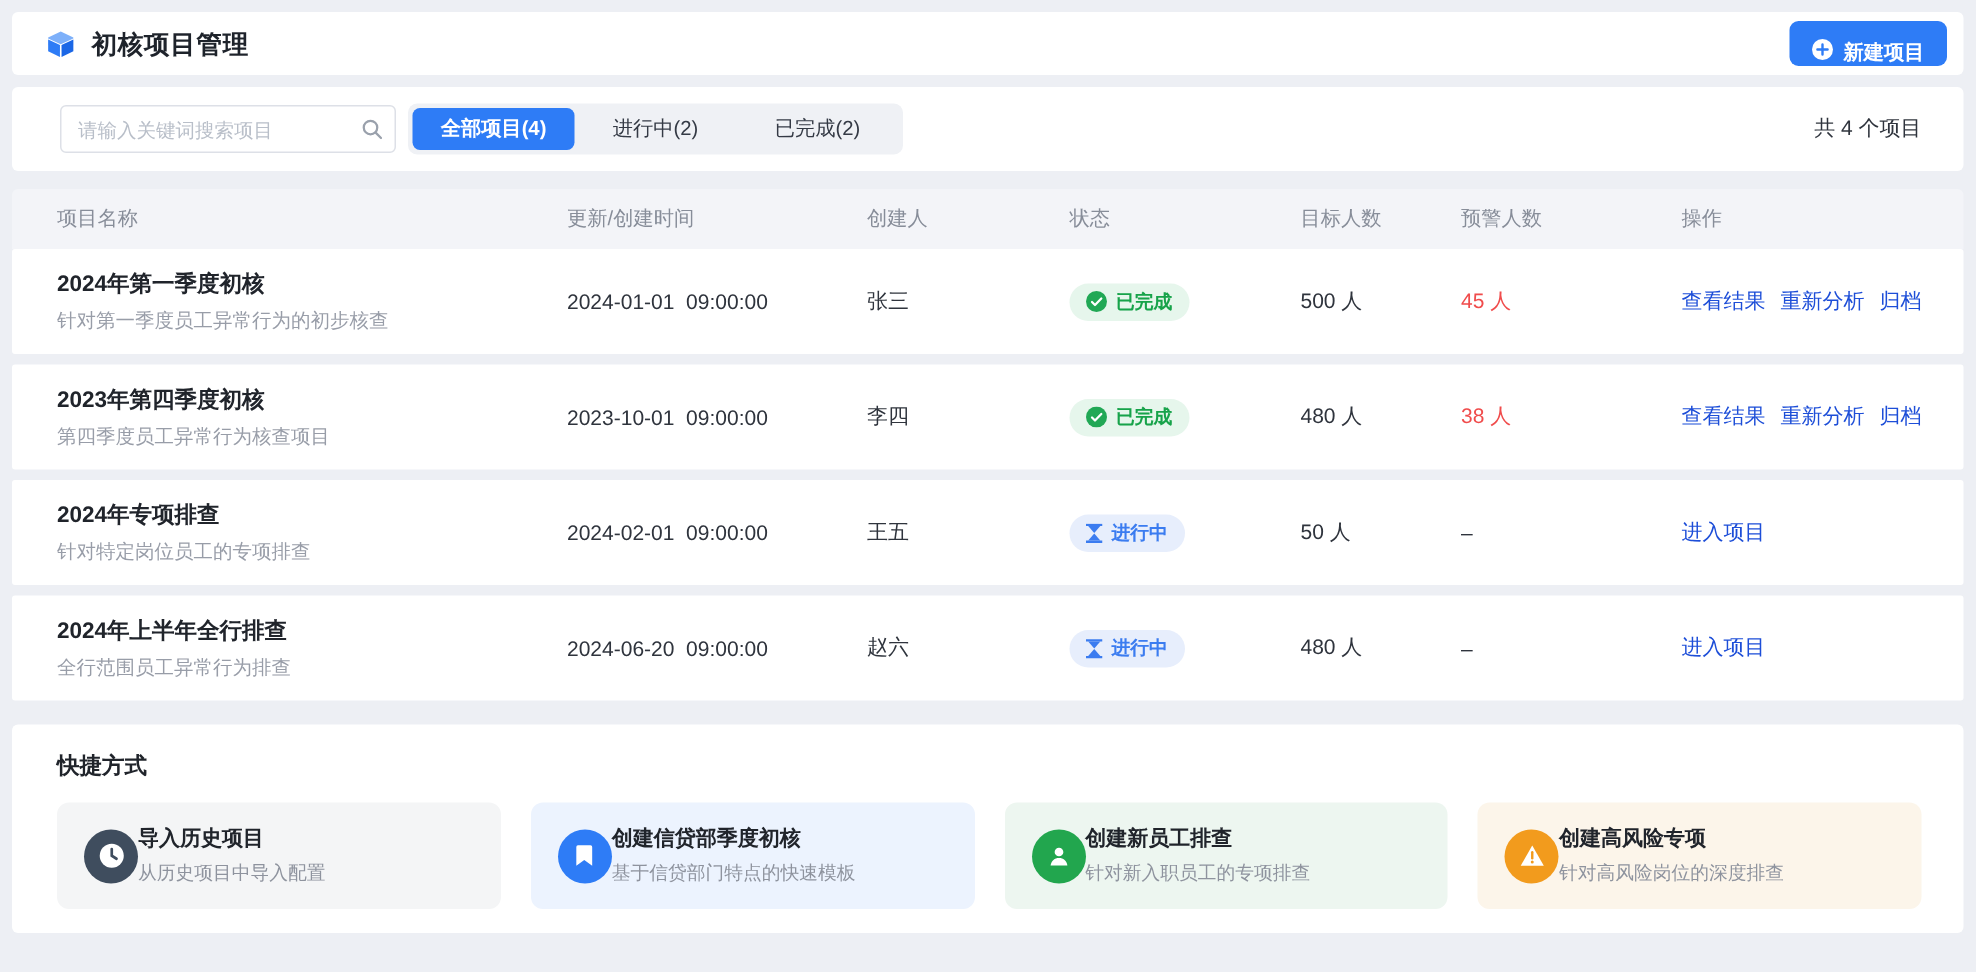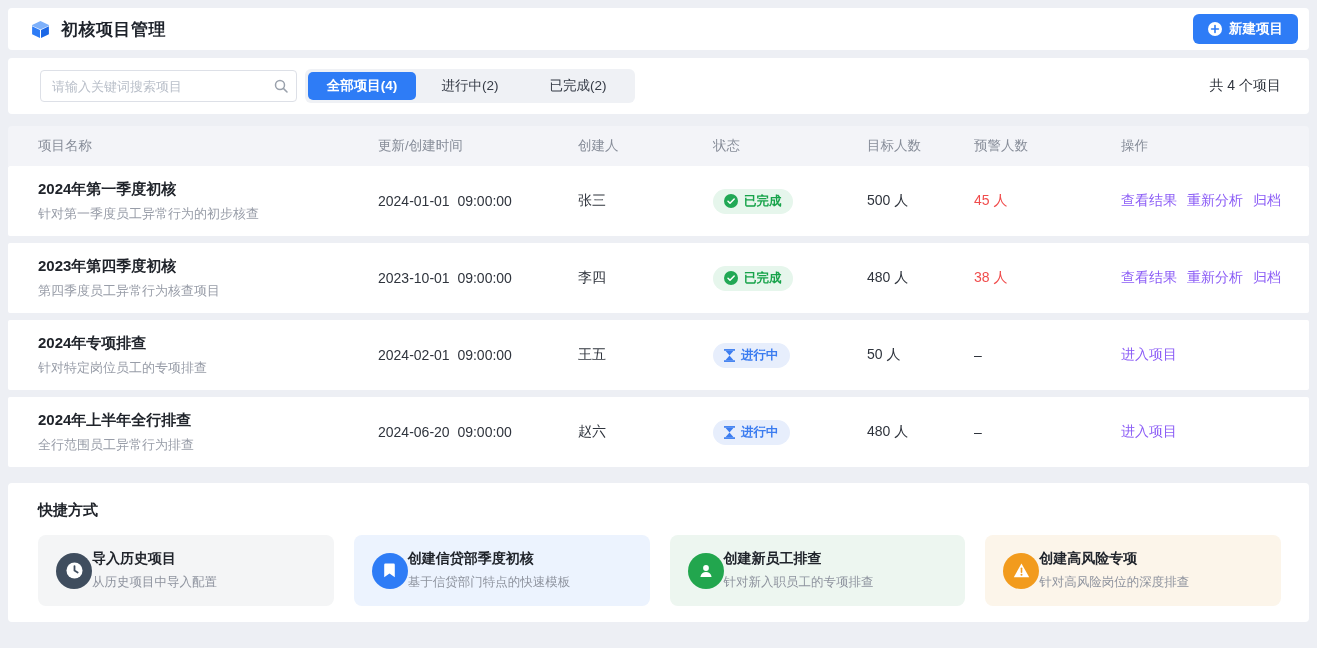--- a/index.html
+++ b/index.html
@@ -13,31 +13,31 @@
 
   
   .header-card {
     background: #fff; border-radius: 4px; height: 42px;
     display: flex; align-items: center; padding: 0 11px 0 22px;
   }
   .app-icon { display: flex; align-items: center; }
   .page-title { font-size: 17px; font-weight: 700; color: #1e232b; margin-left: 10px; letter-spacing: .5px; }
   .new-btn {
     margin-left: auto; background: #2e7cf6; color: #fff; border: none; cursor: pointer;
-    height: 30px; padding: 0 15px; border-radius: 6px; font-size: 13.5px; font-weight: 700;
-    display: inline-flex; align-items: center; gap: 7px;
+    height: 30px; padding: 12px 15px; border-radius: 6px; font-size: 13.5px; font-weight: 700;
+    display: inline-flex; align-items: flex-start; gap: 7px;
     font-family: inherit;
   }
 
   
   .filter-card {
     background: #fff; border-radius: 4px; margin-top: 8px; height: 56px;
     display: flex; align-items: center; padding: 0 28px 0 32px;
   }
-  .search-box { position: relative; width: 257px; height: 32px; }
+  .search-box { position: relative; width: 224px; height: 32px; }
   .search-box input {
     width: 100%; height: 100%; border: 1px solid #dde0e7; border-radius: 4px;
     padding: 0 30px 0 11px; font-size: 13px; color: #333; outline: none; font-family: inherit;
   }
   .search-box input::placeholder { color: #b9bfc9; }
   .search-box .mag { position: absolute; right: 9px; top: 9px; }
   .tabs {
     margin-left: 8px; background: #eff1f5; border-radius: 6px; padding: 3px;
     display: inline-flex; align-items: stretch;
   }
@@ -65,21 +65,21 @@
   .cell { font-size: 14px; color: #2f343d; }
   .time-cell { white-space: pre; }
   .warning-red { color: #f04c4c; }
   .badge {
     display: inline-flex; align-items: center; gap: 6px; height: 25px; padding: 0 11px;
     border-radius: 13px; font-size: 12.5px; font-weight: 600;
   }
   .badge.done { background: #e6f6ec; color: #17a34a; }
   .badge.ongoing { background: #e7eefc; color: #3b7cf0; }
   .actions { display: flex; gap: 10px; }
-  .action-link { font-size: 14px; color: #8b5cf6; text-decoration: none; cursor: pointer; white-space: nowrap; }
+  .action-link { font-size: 14px; color: #1d4ed8; text-decoration: none; cursor: pointer; white-space: nowrap; }
 
   
   .shortcuts-card { background: #fff; border-radius: 4px; margin-top: 16px; padding: 18px 28px 16px 30px; }
   .shortcuts-title { font-size: 15px; font-weight: 700; color: #20242b; margin-bottom: 15px; }
   .shortcut-grid { display: grid; grid-template-columns: repeat(4, 1fr); gap: 20px; }
   .scard {
     border-radius: 8px; padding: 15px 18px; display: flex; align-items: center; gap: 0; cursor: pointer;
   }
   .scircle {
     width: 36px; height: 36px; border-radius: 50%; flex: none;

